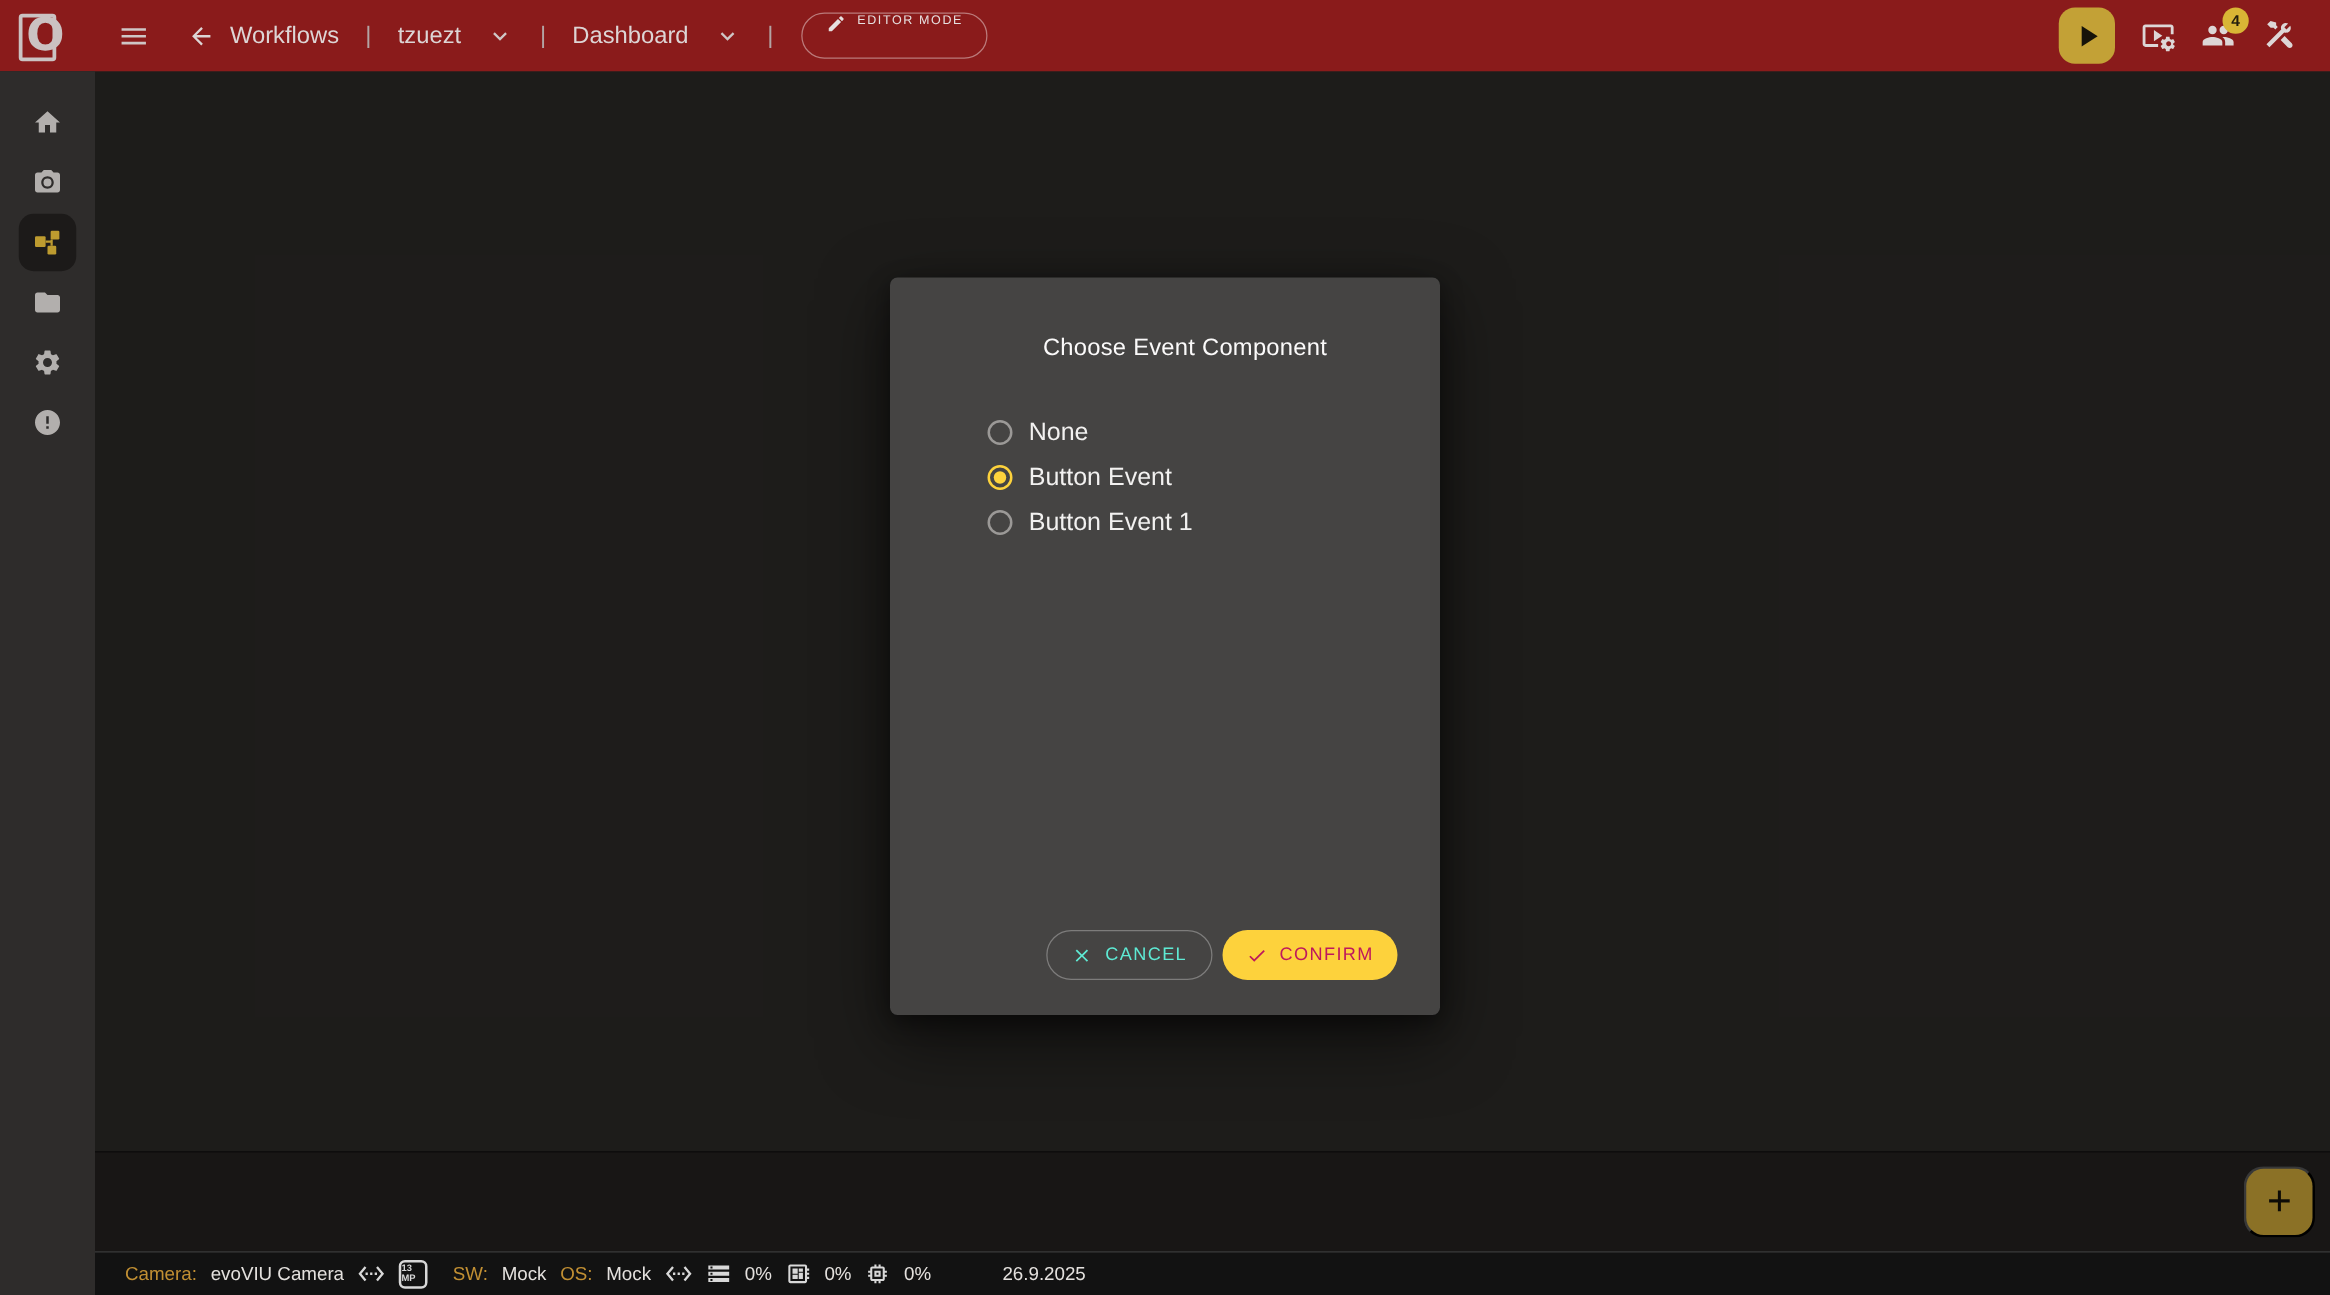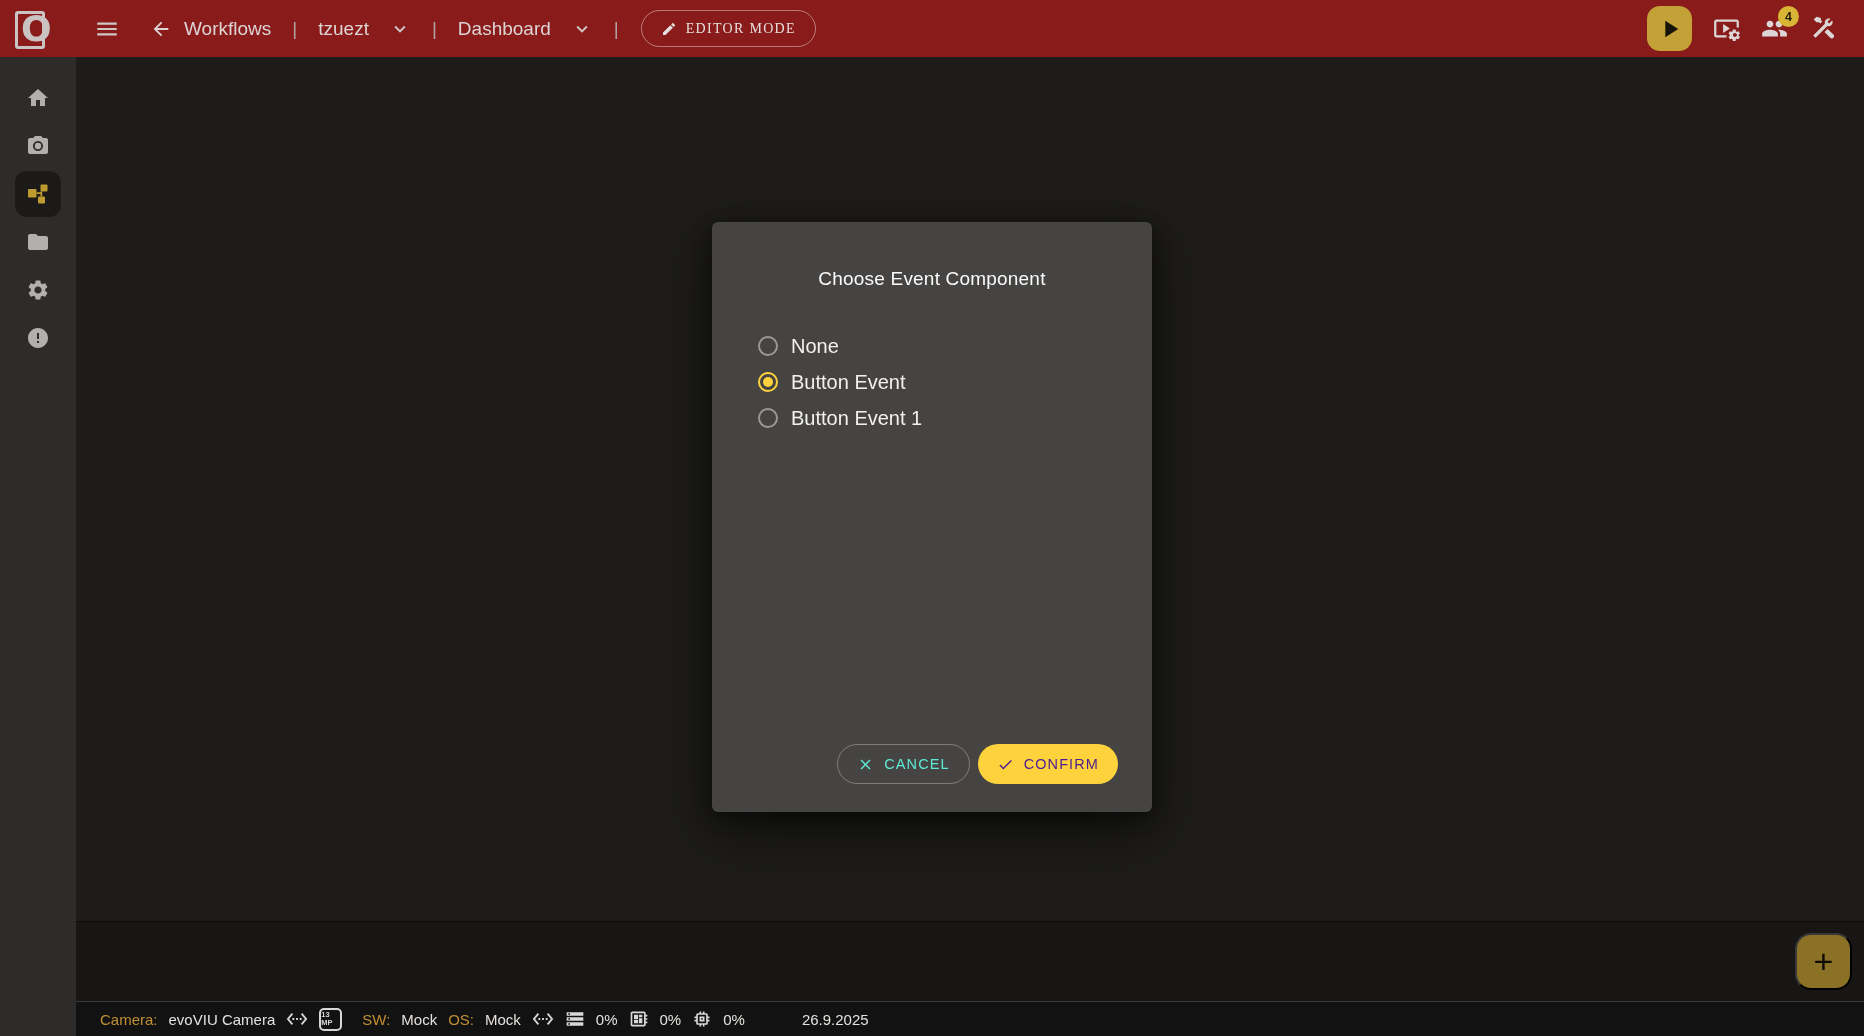--- a/index.html
+++ b/index.html
@@ -15,22 +15,22 @@
   .logo-box { position:absolute; left:7px; top:7px; width:30px; height:38px;
     border:3px solid #cbc2c2; border-radius:3px; }
   .logo-o { position:absolute; left:13px; top:4px; font:bold 36px "DejaVu Sans",sans-serif;
     color:#cbc2c2; }
   .menu-btn { margin-right:30px; color:#cfc6c6; cursor:pointer; flex:none; }
   .nav { display:flex; align-items:center; gap:15px; font-size:19px; color:#ddd5d5; }
   .nav-back { display:flex; align-items:center; gap:12px; cursor:pointer; }
   .nav-drop { display:flex; align-items:center; gap:20px; cursor:pointer; }
   .pipe { color:#b3a4a4; font-size:19px; padding:0 6px; }
   .editor-pill { margin-left:16px; height:37px; border:1px solid rgba(255,255,255,.42);
-    border-radius:19px; display:flex; align-items:center; gap:9px; padding:0 19px;
-    font-size:14px; letter-spacing:1.3px; color:#e6e0e0; cursor:pointer;font-family:Liberation Serif, serif; }
+    border-radius:19px; display:flex; gap:9px; padding:0 19px;
+    font-size:10px; letter-spacing:1.3px; color:#e6e0e0; cursor:pointer; }
   .tb-right { margin-left:auto; display:flex; align-items:center; gap:21px; }
   .play-btn { width:45px; height:45px; border-radius:13px;
     background:var(--gold-button,#c3a136); display:flex; align-items:center;
     justify-content:center; color:#161309; cursor:pointer; }
   .tb-icon { color:#ddd6d6; cursor:pointer; position:relative; }
   .badge { position:absolute; top:-9px; right:-11px; width:21px; height:21px;
     border-radius:50%; background:var(--badge-yellow,#d9b535); color:#231d0c;
     font-size:12.5px; font-weight:bold; display:flex; align-items:center;
     justify-content:center; }
 
@@ -65,39 +65,39 @@
   .st-icon { color:#d8d8d8; }
   .mp-badge { width:23px; height:23px; border:2px solid #d8d8d8; border-radius:5px;
     color:#d8d8d8; display:flex; flex-direction:column; 
     justify-content:center; font-size:7.5px; font-weight:bold; line-height:1.1; }
   .st-date { margin-left:46px; }
   .st-gap { margin-left:9px; }
 
   
   .dialog { position:absolute; left:712px; top:222px; width:440px; height:590px;
     background:#454443; border-radius:6px; z-index:10;
-    box-shadow:0 18px 55px rgba(0,0,0,.55), 0 5px 18px rgba(0,0,0,.4); }
+    box-shadow:0 18px 55px rgba(0,0,0,.55), 0 5px 18px rgba(0,0,0,.4);padding-left:32px; }
   .dialog-title { margin-top:46px; text-align:center; font-size:19px; font-weight:500;
     color:#fbfafa; letter-spacing:.2px; }
   .radio-group { margin:46px 0 0 46px; display:flex; flex-direction:column; gap:16px; }
   .radio-row { display:flex; align-items:center; gap:13px; color:#f2f1f0;
     font-size:20px; height:20px; cursor:pointer; }
   .radio-circle { width:20px; height:20px; border:2px solid #9b9997; border-radius:50%;
     position:relative; flex:none; }
   .radio-row.selected .radio-circle { border-color:var(--accent-yellow,#fdd23c); }
   .radio-row.selected .radio-circle::after { content:""; position:absolute; left:3px;
     top:3px; width:10px; height:10px; border-radius:50%;
     background:var(--accent-yellow,#fdd23c); }
   .dialog-actions { position:absolute; right:34px; bottom:28px; display:flex; gap:8px; }
   .btn { height:40px; border-radius:20px; display:flex; align-items:center; gap:10px;
     padding:0 19px; font-size:14.5px; font-weight:500; letter-spacing:1.1px;
     cursor:pointer; border:none; background:none;
     font-family:"Liberation Sans",sans-serif; }
   .btn-cancel { border:1px solid rgba(255,255,255,.30); color:#5eead4; }
-  .btn-confirm { background:var(--accent-yellow,#fdd23c); color:#4c1d95; }
+  .btn-confirm { background:var(--accent-yellow,#fdd23c); color:#be185d; }
 </style>
 </head>
 <body>
 
 <header class="topbar">
   <div class="logo">
     <div class="logo-box"></div>
     <div class="logo-o">O</div>
   </div>
   <span class="menu-btn">

